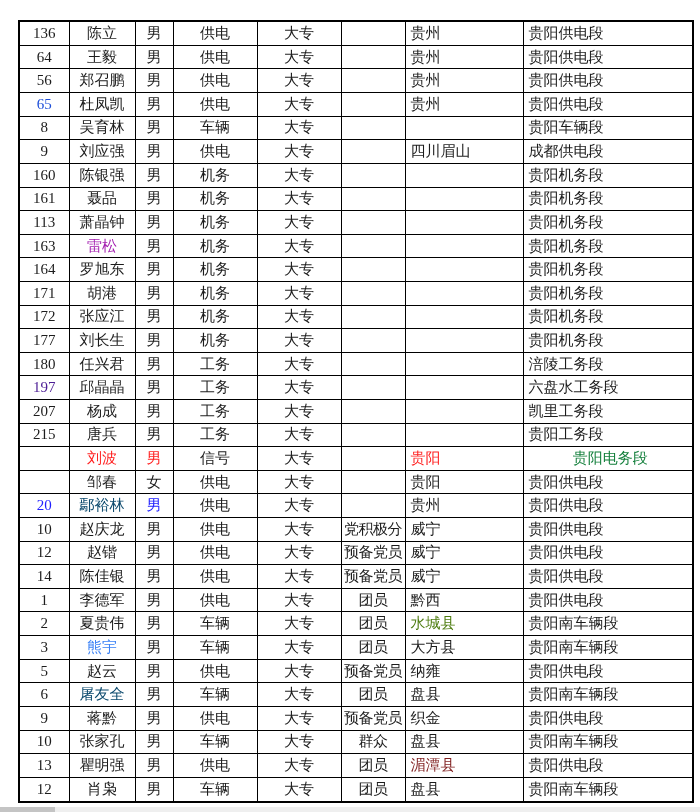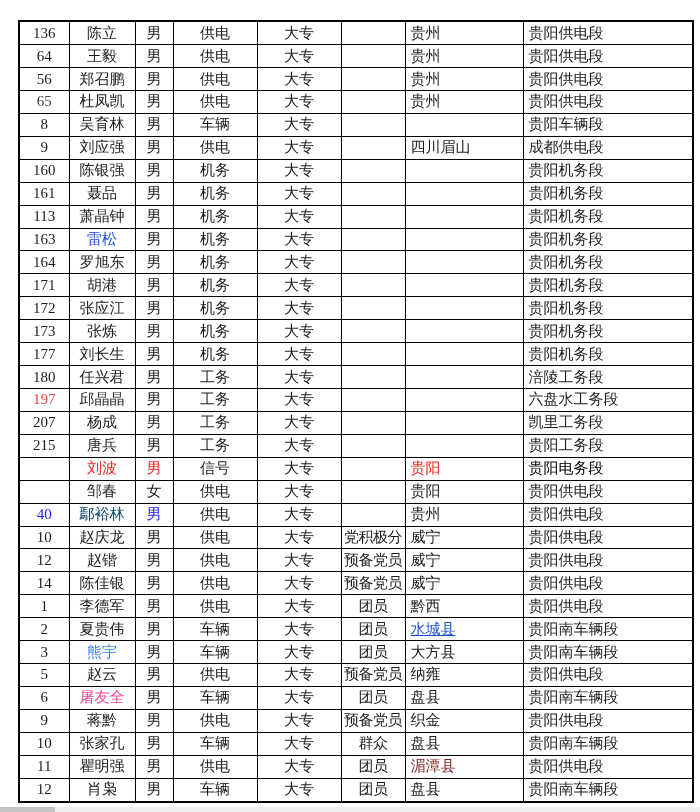--- a/index.html
+++ b/index.html
@@ -84,21 +84,21 @@
           <td style="color: rgb(28, 28, 28);">56</td>
           <td style="color: rgb(28, 28, 28);">郑召鹏</td>
           <td style="color: rgb(28, 28, 28);">男</td>
           <td style="color: rgb(28, 28, 28);">供电</td>
           <td style="color: rgb(28, 28, 28);">大专</td>
           <td class="c-party" style="color: rgb(28, 28, 28);"></td>
           <td class="left" style="color: rgb(28, 28, 28);">贵州</td>
           <td class="left" style="color: rgb(28, 28, 28);">贵阳供电段</td>
         </tr>
         <tr>
-          <td style="color: #404040; text-align: center;">65</td>
+          <td style="color: #1d4ed8; text-align: center;">65</td>
           <td style="color: rgb(28, 28, 28);">杜凤凯</td>
           <td style="color: rgb(28, 28, 28);">男</td>
           <td style="color: rgb(28, 28, 28);">供电</td>
           <td style="color: rgb(28, 28, 28);">大专</td>
           <td class="c-party" style="color: rgb(28, 28, 28);"></td>
           <td class="left" style="color: rgb(28, 28, 28);">贵州</td>
           <td class="left" style="color: rgb(28, 28, 28);">贵阳供电段</td>
         </tr>
         <tr>
           <td style="color: rgb(28, 28, 28);">8</td>
@@ -145,21 +145,21 @@
           <td style="color: rgb(28, 28, 28);">萧晶钟</td>
           <td style="color: rgb(28, 28, 28);">男</td>
           <td style="color: rgb(28, 28, 28);">机务</td>
           <td style="color: rgb(28, 28, 28);">大专</td>
           <td class="c-party" style="color: rgb(28, 28, 28);"></td>
           <td class="left" style="color: rgb(28, 28, 28);"></td>
           <td class="left" style="color: rgb(28, 28, 28);">贵阳机务段</td>
         </tr>
         <tr>
           <td style="color: rgb(28, 28, 28);">163</td>
-          <td style="color: #1d4ed8; margin-left: 32px;">雷松</td>
+          <td style="color: #a21caf; margin-left: 32px;">雷松</td>
           <td style="color: rgb(28, 28, 28);">男</td>
           <td style="color: rgb(28, 28, 28);">机务</td>
           <td style="color: rgb(28, 28, 28);">大专</td>
           <td class="c-party" style="color: rgb(28, 28, 28);"></td>
           <td class="left" style="color: rgb(28, 28, 28);"></td>
           <td class="left" style="color: rgb(28, 28, 28);">贵阳机务段</td>
         </tr>
         <tr>
           <td style="color: rgb(28, 28, 28);">164</td>
           <td style="color: rgb(28, 28, 28);">罗旭东</td>
@@ -184,51 +184,41 @@
           <td style="color: rgb(28, 28, 28);">172</td>
           <td style="color: rgb(28, 28, 28);">张应江</td>
           <td style="color: rgb(28, 28, 28);">男</td>
           <td style="color: rgb(28, 28, 28);">机务</td>
           <td style="color: rgb(28, 28, 28);">大专</td>
           <td class="c-party" style="color: rgb(28, 28, 28);"></td>
           <td class="left" style="color: rgb(28, 28, 28);"></td>
           <td class="left" style="color: rgb(28, 28, 28);">贵阳机务段</td>
         </tr>
         <tr>
-          <td style="color: rgb(28, 28, 28);">173</td>
-          <td style="color: rgb(28, 28, 28);">张炼</td>
-          <td style="color: rgb(28, 28, 28);">男</td>
-          <td style="color: rgb(28, 28, 28);">机务</td>
-          <td style="color: rgb(28, 28, 28);">大专</td>
-          <td class="c-party" style="color: rgb(28, 28, 28);"></td>
-          <td class="left" style="color: rgb(28, 28, 28);"></td>
-          <td class="left" style="color: rgb(28, 28, 28);">贵阳机务段</td>
-        </tr>
-        <tr>
           <td style="color: rgb(28, 28, 28);">177</td>
           <td style="color: rgb(28, 28, 28);">刘长生</td>
           <td style="color: rgb(28, 28, 28);">男</td>
           <td style="color: rgb(28, 28, 28);">机务</td>
           <td style="color: rgb(28, 28, 28);">大专</td>
           <td class="c-party" style="color: rgb(28, 28, 28);"></td>
           <td class="left" style="color: rgb(28, 28, 28);"></td>
           <td class="left" style="color: rgb(28, 28, 28);">贵阳机务段</td>
         </tr>
         <tr>
           <td style="color: rgb(28, 28, 28);">180</td>
           <td style="color: rgb(28, 28, 28);">任兴君</td>
           <td style="color: rgb(28, 28, 28);">男</td>
           <td style="color: rgb(28, 28, 28);">工务</td>
           <td style="color: rgb(28, 28, 28);">大专</td>
           <td class="c-party" style="color: rgb(28, 28, 28);"></td>
           <td class="left" style="color: rgb(28, 28, 28);"></td>
           <td class="left" style="color: rgb(28, 28, 28);">涪陵工务段</td>
         </tr>
         <tr>
-          <td style="color: #ef4444;">197</td>
+          <td style="color: #4c1d95;">197</td>
           <td style="color: rgb(28, 28, 28);">邱晶晶</td>
           <td style="color: rgb(28, 28, 28);">男</td>
           <td style="color: rgb(28, 28, 28);">工务</td>
           <td style="color: rgb(28, 28, 28);">大专</td>
           <td class="c-party" style="color: rgb(28, 28, 28);"></td>
           <td class="left" style="color: rgb(28, 28, 28);"></td>
           <td class="left" style="color: rgb(28, 28, 28);">六盘水工务段</td>
         </tr>
         <tr>
           <td style="color: rgb(28, 28, 28);">207</td>
@@ -251,34 +241,34 @@
           <td class="left" style="color: rgb(28, 28, 28);">贵阳工务段</td>
         </tr>
         <tr>
           <td style="color: rgb(28, 28, 28);"></td>
           <td style="color: rgb(255, 31, 31);">刘波</td>
           <td style="color: rgb(255, 31, 31);">男</td>
           <td style="color: rgb(28, 28, 28);">信号</td>
           <td style="color: rgb(28, 28, 28);">大专</td>
           <td class="c-party" style="color: rgb(28, 28, 28);"></td>
           <td class="left" style="color: rgb(255, 31, 31);">贵阳</td>
-          <td class="left" style="color: #000000;">贵阳电务段</td>
+          <td class="left" style="color: #15803d; text-align: center;">贵阳电务段</td>
         </tr>
         <tr>
           <td style="color: rgb(28, 28, 28);"></td>
           <td style="color: rgb(28, 28, 28);">邹春</td>
           <td style="color: rgb(28, 28, 28);">女</td>
           <td style="color: rgb(28, 28, 28);">供电</td>
           <td style="color: rgb(28, 28, 28);">大专</td>
           <td class="c-party" style="color: rgb(28, 28, 28);"></td>
           <td class="left" style="color: rgb(28, 28, 28);">贵阳</td>
           <td class="left" style="color: rgb(28, 28, 28);">贵阳供电段</td>
         </tr>
         <tr>
-          <td style="color: rgb(33, 33, 255);">40</td>
+          <td style="color: rgb(33, 33, 255);">20</td>
           <td style="color: #0c4a6e;">鄢裕林</td>
           <td style="color: rgb(33, 33, 255);">男</td>
           <td style="color: rgb(28, 28, 28);">供电</td>
           <td style="color: rgb(28, 28, 28);">大专</td>
           <td class="c-party" style="color: rgb(28, 28, 28);"></td>
           <td class="left" style="color: rgb(28, 28, 28);">贵州</td>
           <td class="left" style="color: rgb(28, 28, 28);">贵阳供电段</td>
         </tr>
         <tr>
           <td style="color: rgb(28, 28, 28);">10</td>
@@ -320,21 +310,21 @@
           <td class="left" style="color: rgb(28, 28, 28);">黔西</td>
           <td class="left" style="color: rgb(28, 28, 28);">贵阳供电段</td>
         </tr>
         <tr>
           <td style="color: rgb(28, 28, 28);">2</td>
           <td style="color: rgb(28, 28, 28);">夏贵伟</td>
           <td style="color: rgb(28, 28, 28);">男</td>
           <td style="color: rgb(28, 28, 28);">车辆</td>
           <td style="color: rgb(28, 28, 28);">大专</td>
           <td class="c-party" style="color: rgb(28, 28, 28);">团员</td>
-          <td class="left" style="color: #1d4ed8; text-decoration: underline;">水城县</td>
+          <td class="left" style="color: #4d7c0f;">水城县</td>
           <td class="left" style="color: rgb(28, 28, 28);">贵阳南车辆段</td>
         </tr>
         <tr>
           <td style="color: rgb(28, 28, 28);">3</td>
           <td style="color: #3b82f6;">熊宇</td>
           <td style="color: rgb(28, 28, 28);">男</td>
           <td style="color: rgb(28, 28, 28);">车辆</td>
           <td style="color: rgb(28, 28, 28);">大专</td>
           <td class="c-party" style="color: rgb(28, 28, 28);">团员</td>
           <td class="left" style="color: rgb(28, 28, 28);">大方县</td>
@@ -345,21 +335,21 @@
           <td style="color: rgb(28, 28, 28);">赵云</td>
           <td style="color: rgb(28, 28, 28);">男</td>
           <td style="color: rgb(28, 28, 28);">供电</td>
           <td style="color: rgb(28, 28, 28);">大专</td>
           <td class="c-party" style="color: rgb(28, 28, 28);">预备党员</td>
           <td class="left" style="color: rgb(28, 28, 28);">纳雍</td>
           <td class="left" style="color: rgb(28, 28, 28);">贵阳供电段</td>
         </tr>
         <tr>
           <td style="color: rgb(28, 28, 28);">6</td>
-          <td style="color: #ec4899; text-align: center;">屠友全</td>
+          <td style="color: #0c4a6e; text-align: center;">屠友全</td>
           <td style="color: rgb(28, 28, 28);">男</td>
           <td style="color: rgb(28, 28, 28);">车辆</td>
           <td style="color: rgb(28, 28, 28);">大专</td>
           <td class="c-party" style="color: rgb(28, 28, 28);">团员</td>
           <td class="left" style="color: rgb(28, 28, 28);">盘县</td>
           <td class="left" style="color: rgb(28, 28, 28);">贵阳南车辆段</td>
         </tr>
         <tr>
           <td style="color: rgb(28, 28, 28);">9</td>
           <td style="color: rgb(28, 28, 28);">蒋黔</td>
@@ -374,21 +364,21 @@
           <td style="color: rgb(28, 28, 28);">10</td>
           <td style="color: rgb(28, 28, 28);">张家孔</td>
           <td style="color: rgb(28, 28, 28);">男</td>
           <td style="color: rgb(28, 28, 28);">车辆</td>
           <td style="color: rgb(28, 28, 28);">大专</td>
           <td class="c-party" style="color: rgb(28, 28, 28);">群众</td>
           <td class="left" style="color: rgb(28, 28, 28);">盘县</td>
           <td class="left" style="color: rgb(28, 28, 28);">贵阳南车辆段</td>
         </tr>
         <tr>
-          <td style="color: rgb(28, 28, 28);">11</td>
+          <td style="color: rgb(28, 28, 28);">13</td>
           <td style="color: rgb(28, 28, 28);">瞿明强</td>
           <td style="color: rgb(28, 28, 28);">男</td>
           <td style="color: rgb(28, 28, 28);">供电</td>
           <td style="color: rgb(28, 28, 28);">大专</td>
           <td class="c-party" style="color: rgb(28, 28, 28);">团员</td>
           <td class="left" style="color: #7f1d1d;">湄潭县</td>
           <td class="left" style="color: rgb(28, 28, 28);">贵阳供电段</td>
         </tr>
         <tr>
           <td style="color: rgb(28, 28, 28);">12</td>

